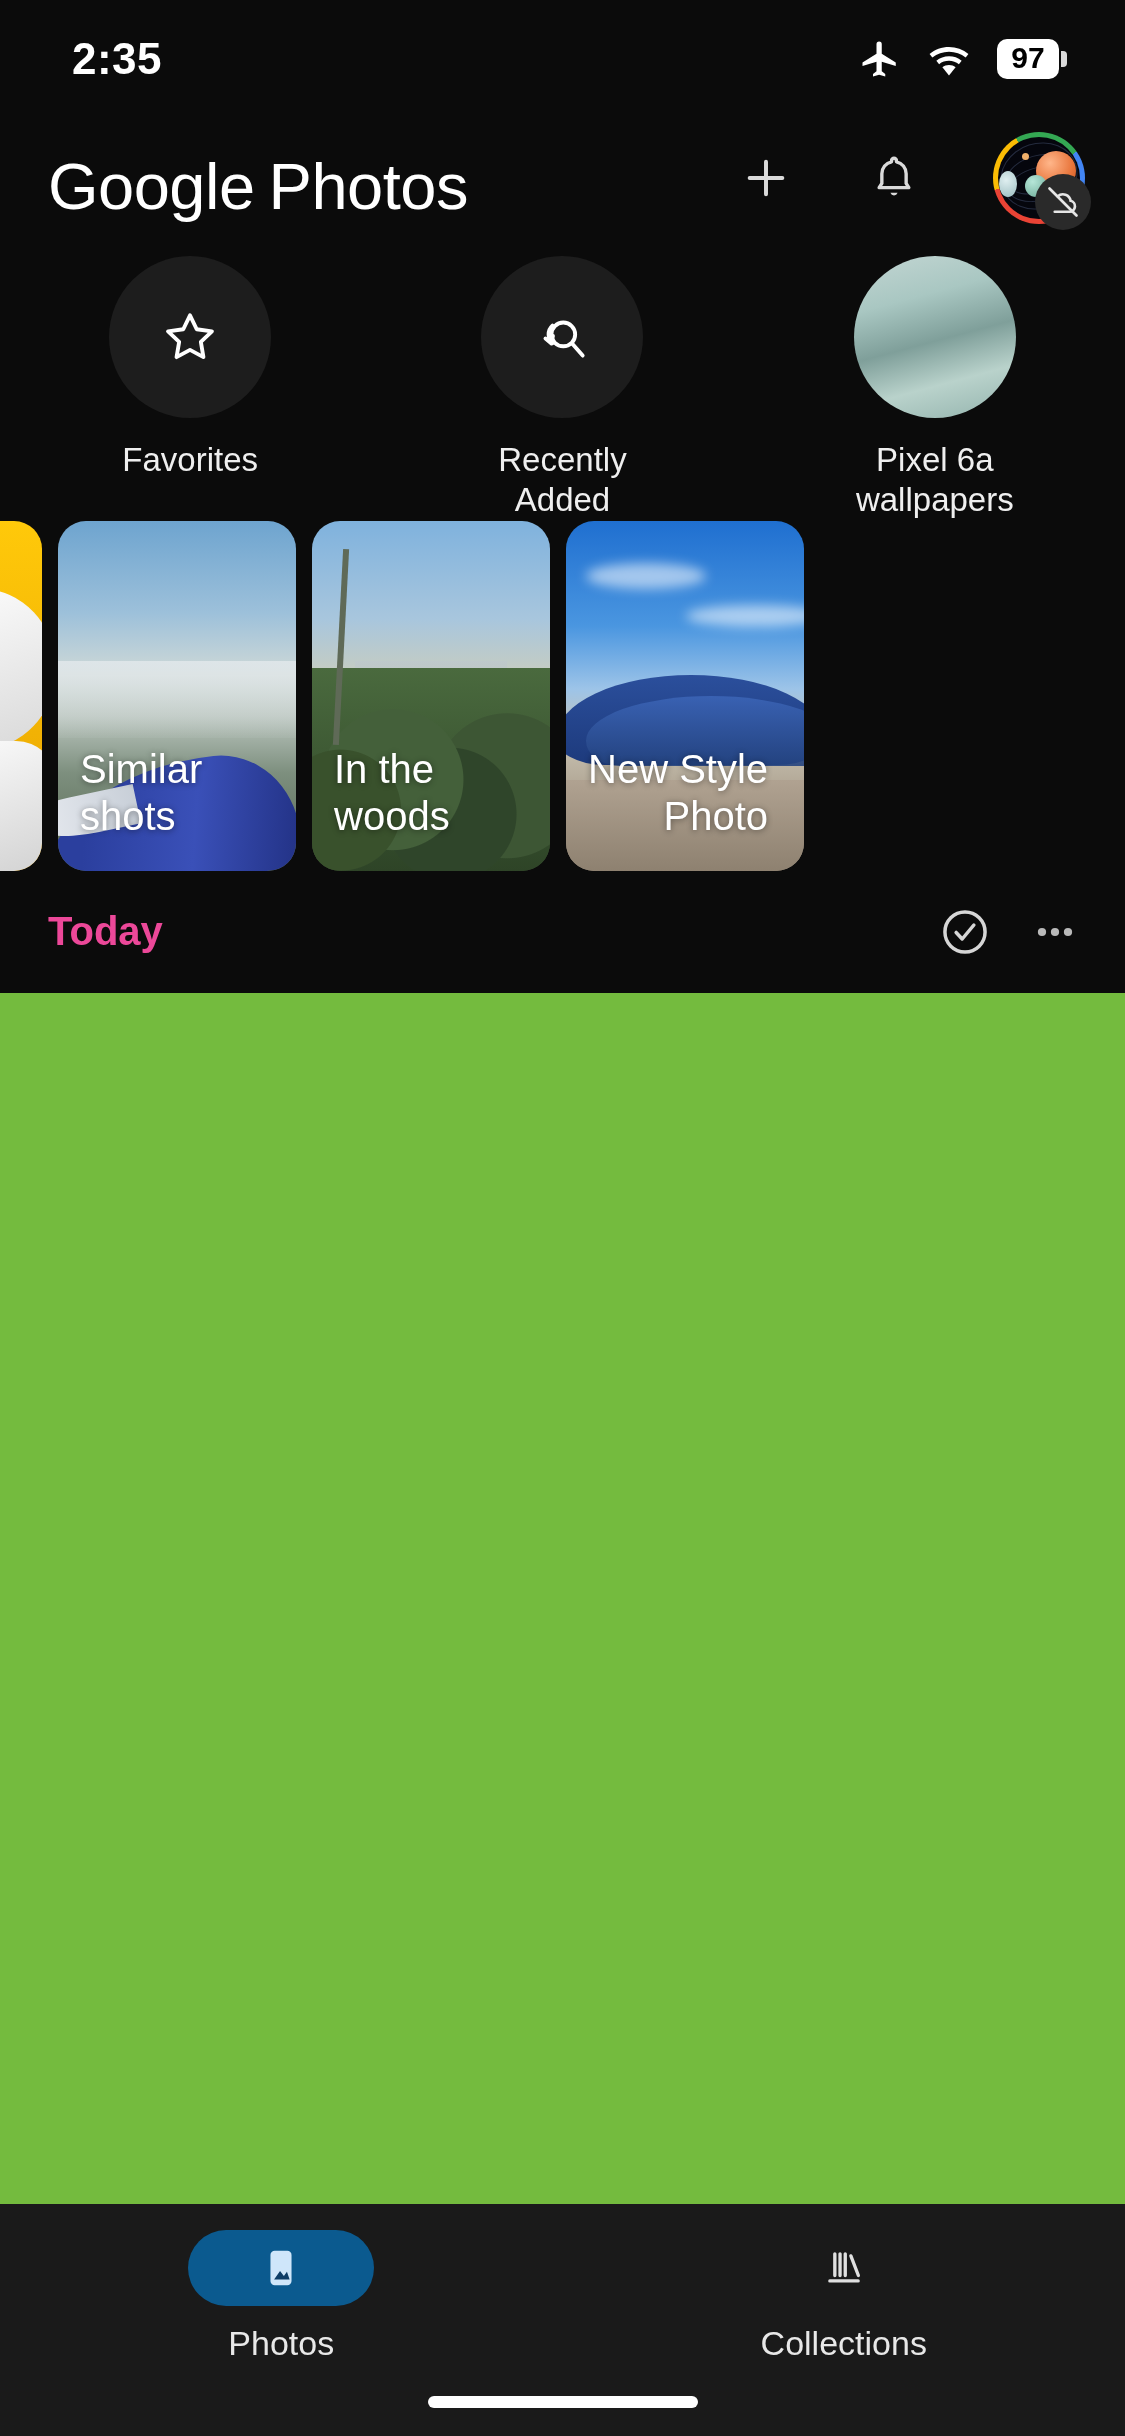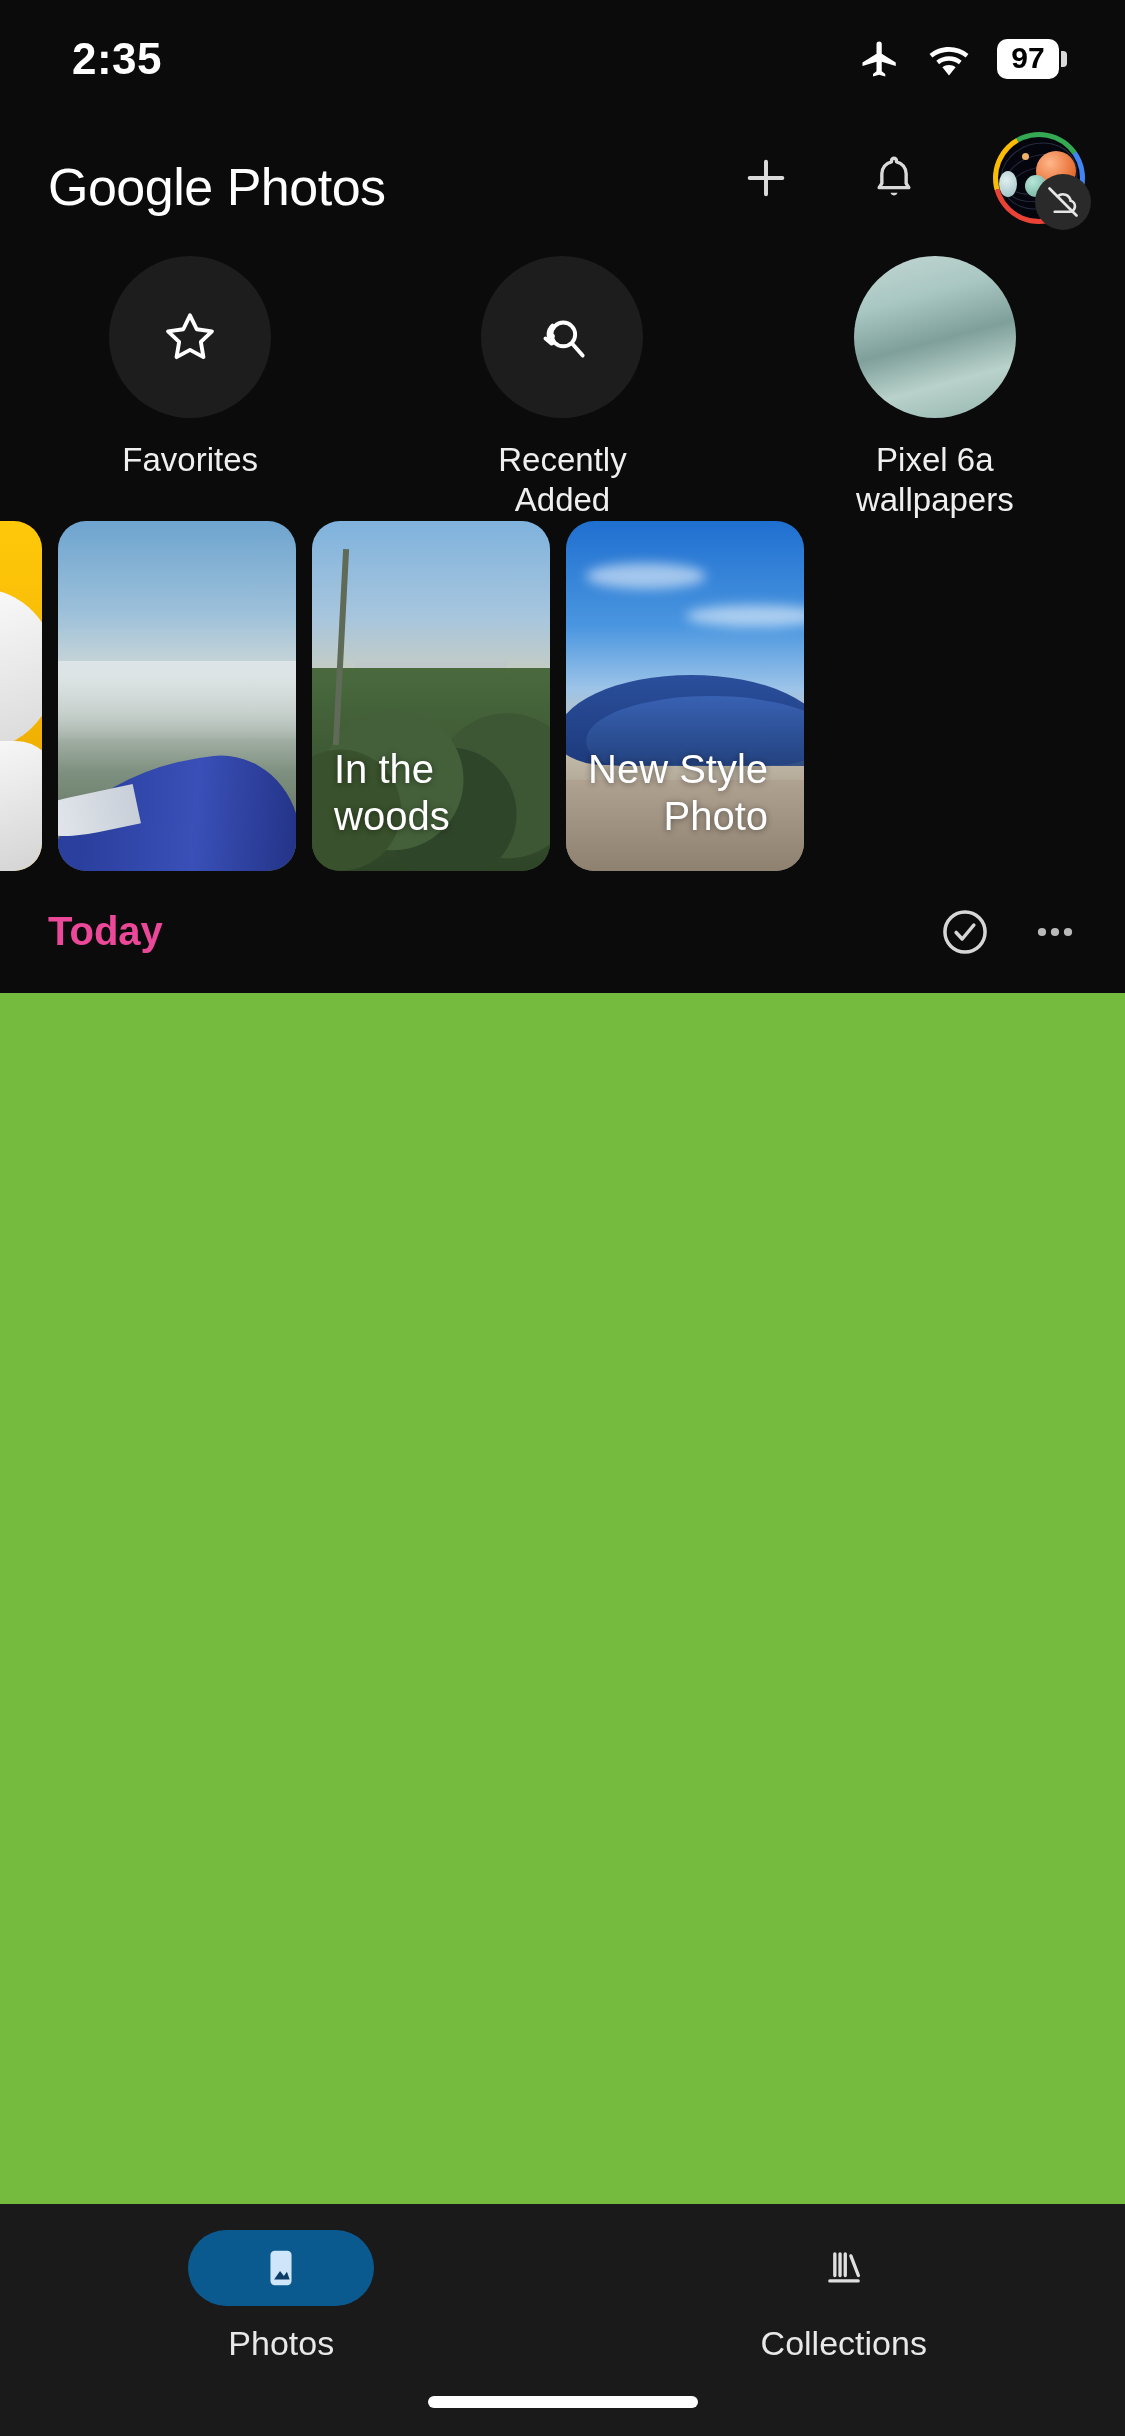--- a/index.html
+++ b/index.html
@@ -16,21 +16,21 @@
   .clock{ font-size:44px; font-weight:700; letter-spacing:.5px; color:#fff; }
   .sb-right{ display:flex; align-items:center; gap:26px; }
   .sb-icon{ display:flex; align-items:center; }
   .batt{ display:flex; align-items:center; }
   .batt-body{ background:#fff; color:#000; border-radius:10px; font-size:30px; font-weight:700;
               padding:2px 0 3px; line-height:1.15; min-width:62px; text-align:center; }
   .batt-cap{ width:6px; height:16px; background:#fff; border-radius:0 4px 4px 0; margin-left:2px; opacity:.85; }
 
   
   .appbar{ height:120px; flex:0 0 120px; display:flex; align-items:center; padding:0 40px 0 48px; }
-  .brand{ font-size:52px; letter-spacing:-.5px; white-space:nowrap;margin-top:17px; }
+  .brand{ font-size:65px; letter-spacing:-.5px; white-space:nowrap;margin-top:17px; }
   .brand .g{ font-weight:400; }
   .brand .p{ font-weight:300; margin-left:14px; }
   .appbar-spacer{ flex:1 1 auto; }
   .appbar-actions{ display:flex; align-items:center; gap:42px; }
   .icon-btn{ width:86px; height:86px; display:flex; align-items:center; justify-content:center; border-radius:50%; }
   .avatar-wrap{ position:relative; width:92px; height:92px; margin-left:14px; }
   .avatar-ring{
     position:absolute; inset:0; border-radius:50%;
     background:conic-gradient(from 200deg,#ea4335 0deg,#ea4335 55deg,#fbbc04 55deg,#fbbc04 130deg,#34a853 130deg,#34a853 215deg,#4285f4 215deg,#4285f4 330deg,#ea4335 330deg);
   }
@@ -259,20 +259,21 @@
       </div>
       <div class="mem-title"></div>
     </div>
 
     <div class="mem-card mem-1">
       <div class="sky img-plane">
         <span class="haze"></span>
         <span class="plane-wing"></span>
         <span class="plane-tip"></span>
       </div>
+      <div class="mem-title">Similar shots</div>
     </div>
 
     <div class="mem-card mem-2">
       <div class="sky img-woods">
         <span class="city"></span>
         <span class="trees"></span>
         <span class="trunk"></span>
       </div>
       <div class="mem-title">In the woods</div>
     </div>

